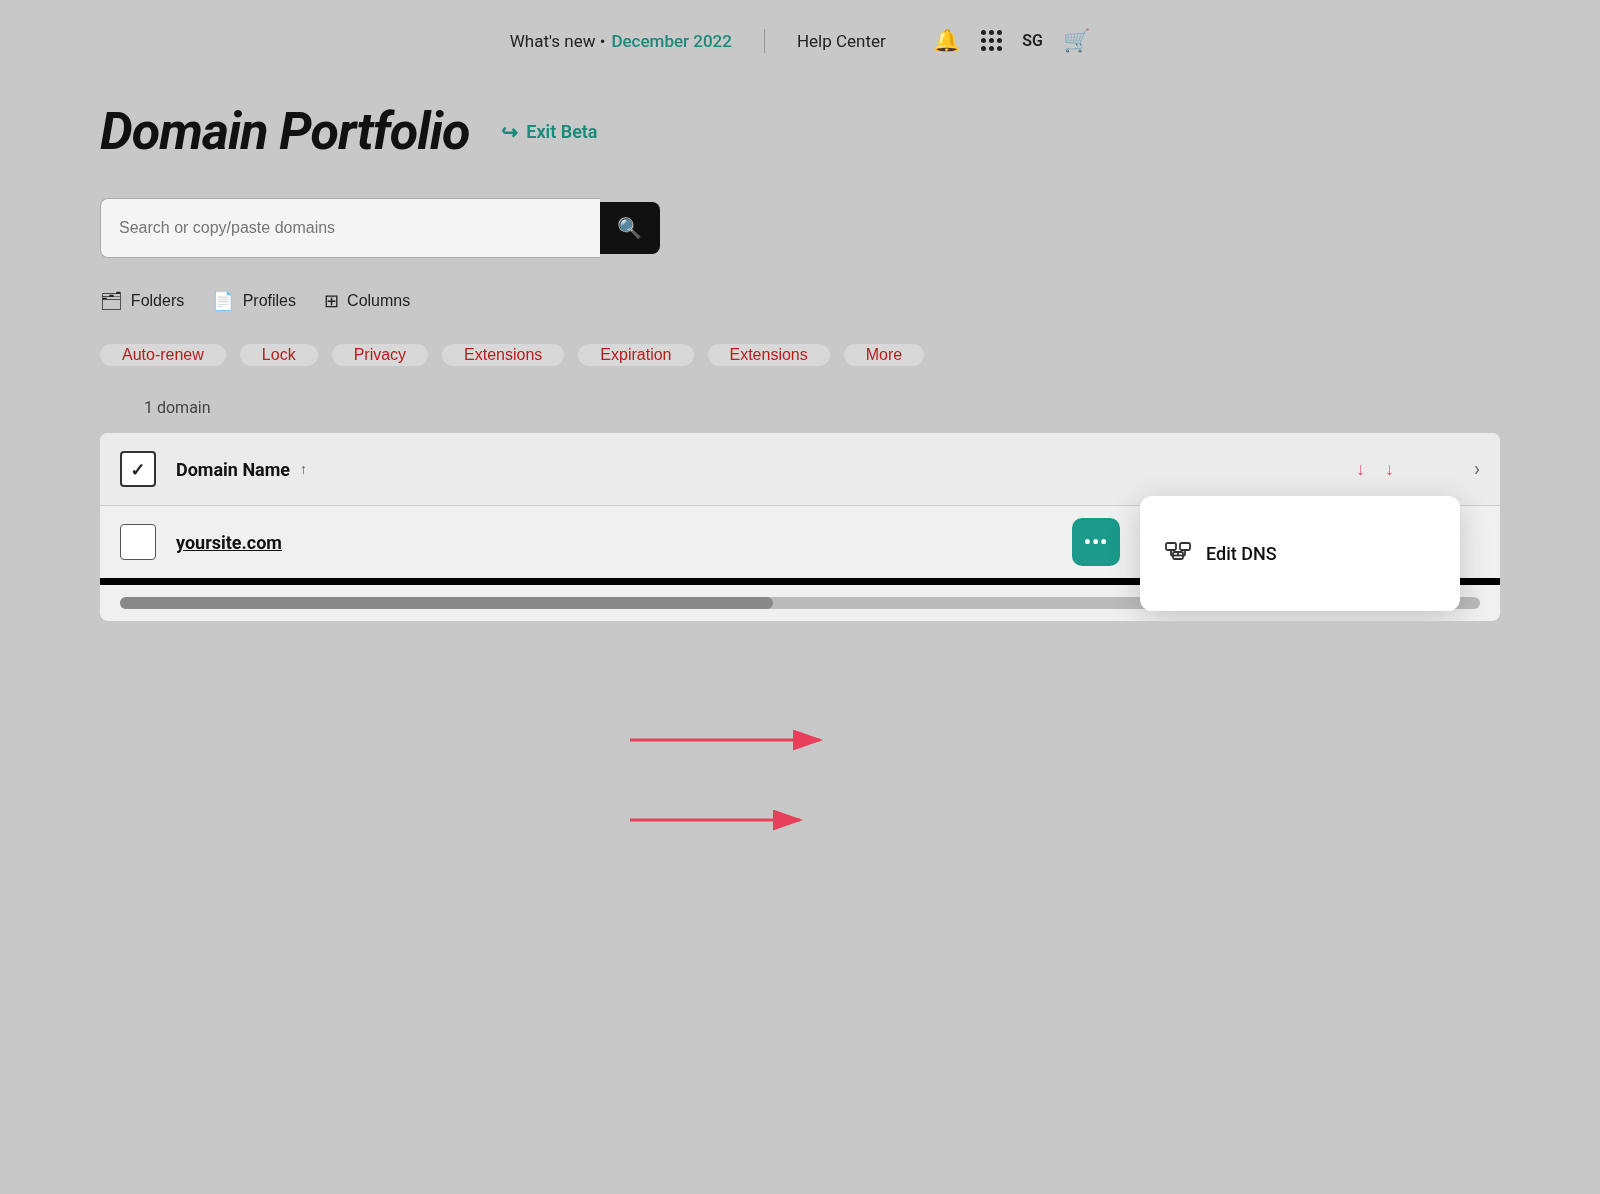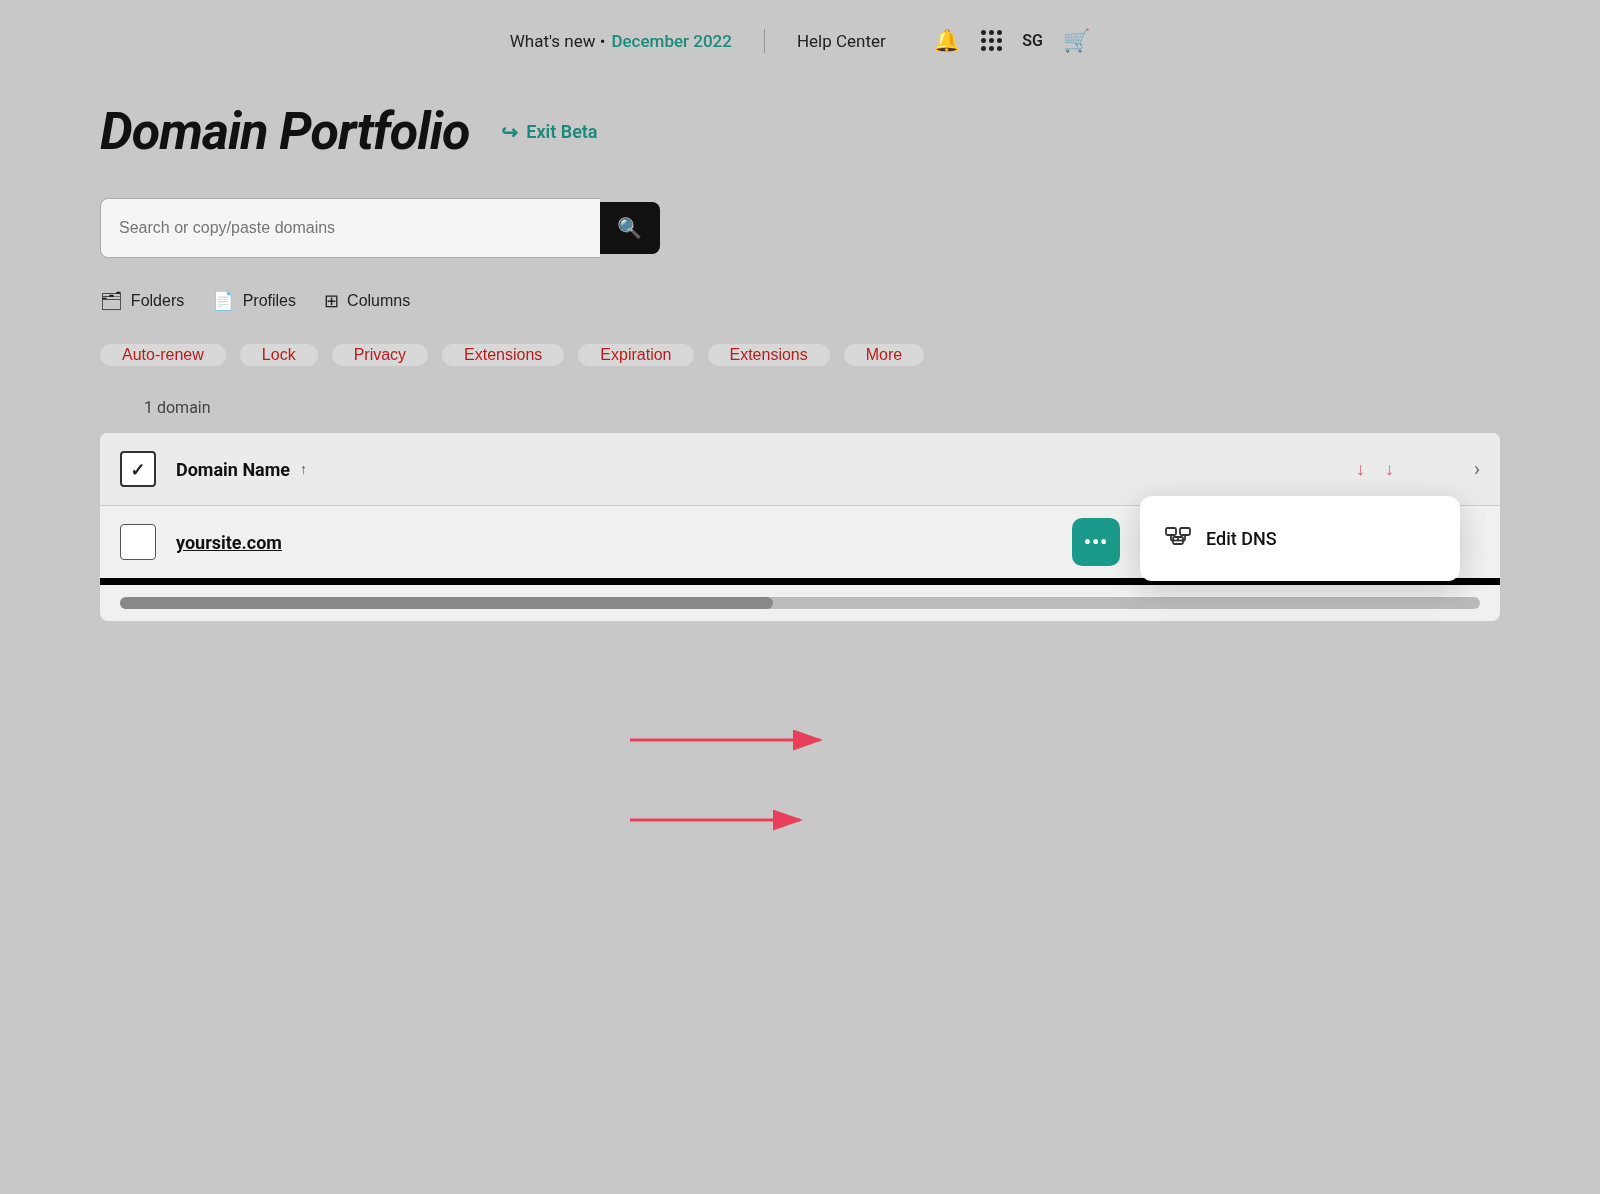--- a/index.html
+++ b/index.html
@@ -266,21 +266,21 @@
     }
 
     
     .popup-menu {
       position: absolute;
       right: 40px;
       top: -10px;
       background: #fff;
       border-radius: 12px;
       box-shadow: 0 8px 32px rgba(0,0,0,0.18);
-      padding: 8px 0;
+      padding: 23px 0;
       min-width: 320px;
       z-index: 100;
     }
     .popup-item {
       display: flex;
       align-items: center;
       gap: 14px;
       padding: 18px 24px;
       cursor: pointer;
       font-size: 18px;

